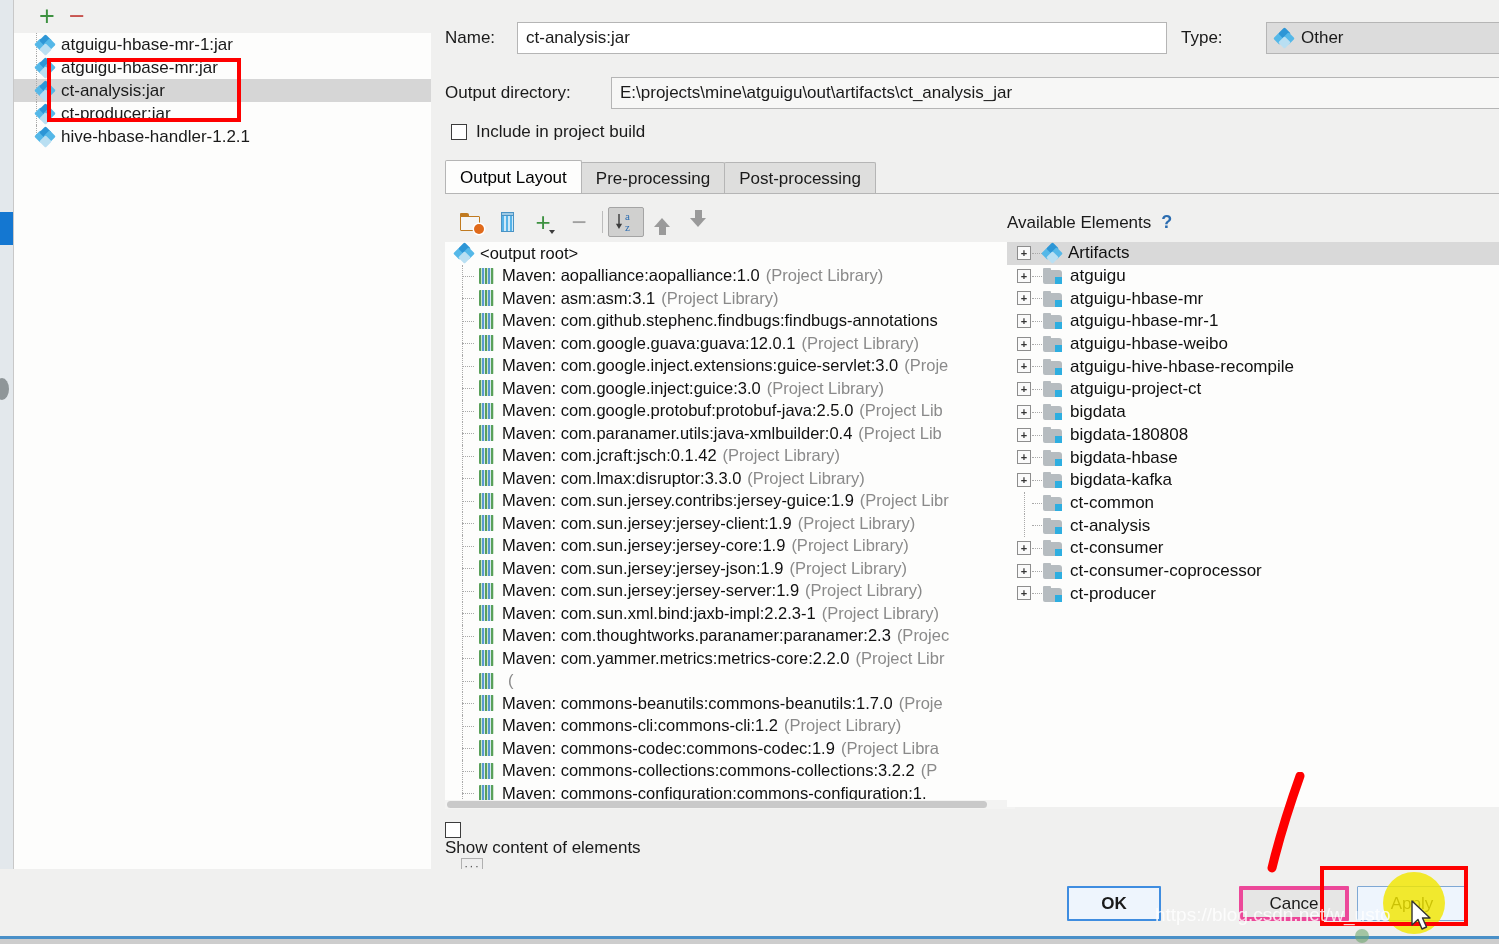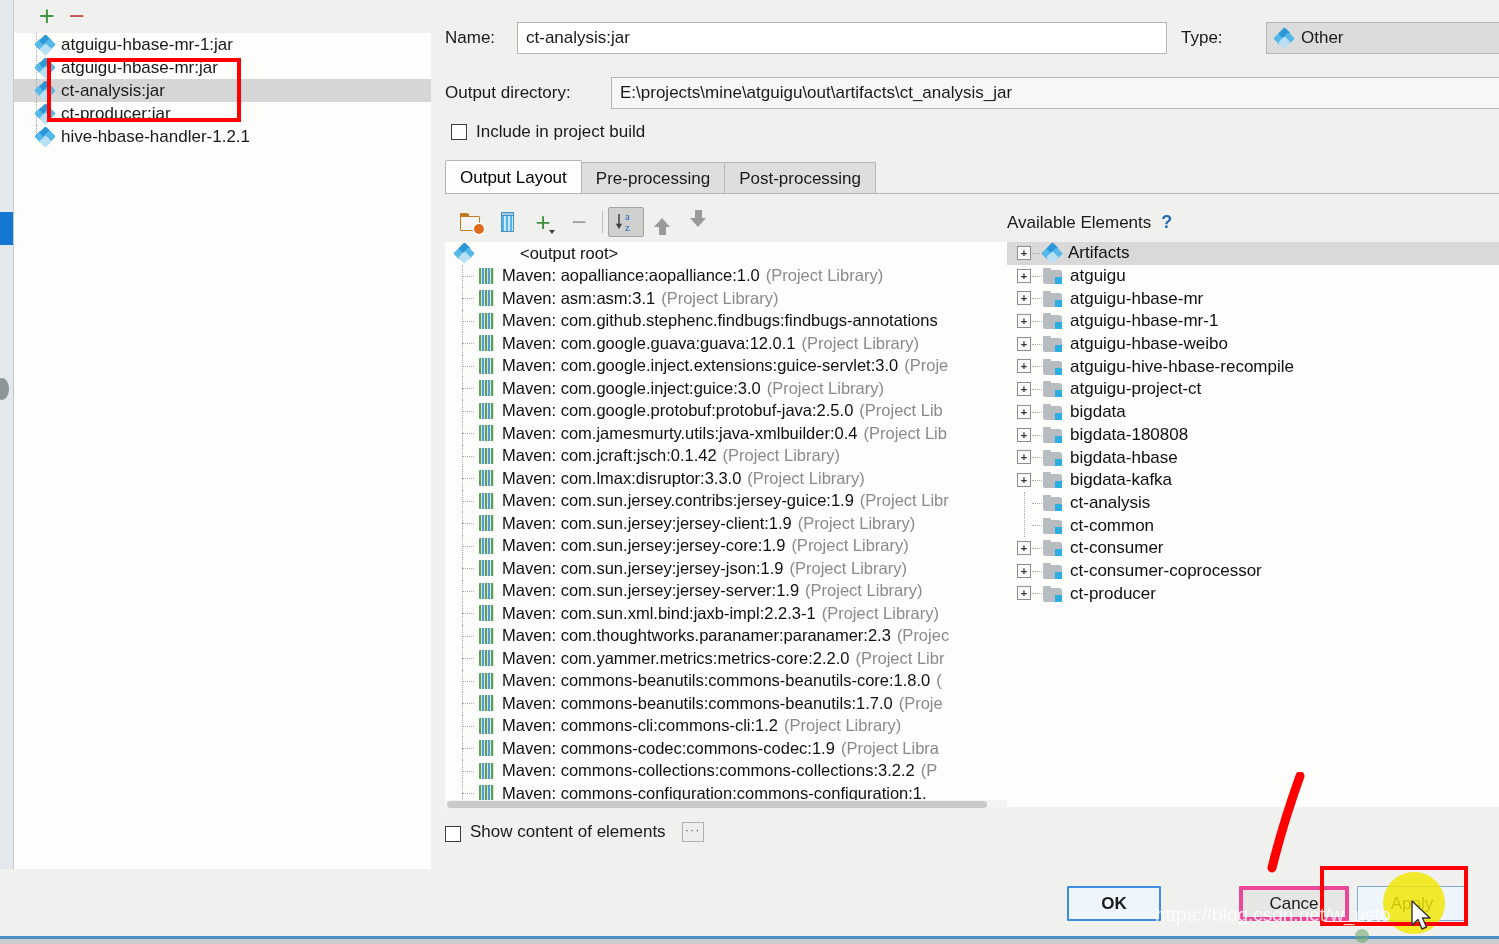--- a/index.html
+++ b/index.html
@@ -214,21 +214,21 @@
 
   
   .ol-wrap {
     position: absolute; left: 14px; top: 242px; width: 570px; height: 565px;
     background: #fdfdfc; overflow: hidden;
   }
   .ol-row {
     position: relative; height: 22.5px; display: flex; align-items: center;
     padding-left: 34px; font-size: 16.5px; color: #101010; white-space: nowrap;
   }
-  .ol-row.root { padding-left: 10px; gap: 40px; }
+  .ol-row.root { padding-left: 10px; }
   .ol-row .guide {
     position: absolute; left: 17px; top: 0; width: 16px; height: 22.5px;
   }
   .ol-row .guide:before {
     content: ""; position: absolute; left: 0; top: 11px; width: 12px;
     border-top: 1px dotted #a9a9a9;
   }
   .ol-row .guide:after {
     content: ""; position: absolute; left: 0; top: 0; height: 22.5px;
     border-left: 1px dotted #a9a9a9;
@@ -290,21 +290,21 @@
     background: #b6bcc0; border-radius: 1px 1px 0 0;
   }
   .mod-icon .sq {
     position: absolute; right: 0px; bottom: 0px; width: 7px; height: 7px;
     background: #2eaee0;
   }
 
   
   .showcontent {
     position: absolute; left: 14px; top: 822px;
-    display: flex; align-items: flex-end; font-size: 17px; color: #1a1a1a;
+    display: flex; align-items: flex-start; font-size: 17px; color: #1a1a1a; flex-direction: column;
   }
   .ellipsis-btn {
     width: 22px; height: 20px; margin-left: 16px; background: #eeeeee;
     border: 1px solid #b0b0b0; display: flex; align-items: center;
     justify-content: center; font-size: 13px; color: #5a5a5a; letter-spacing: 1px;
     padding-bottom: 5px;
   }
 
   
   .footer {
@@ -545,21 +545,21 @@
           </div>
           <div class="ol-row">
             <span class="guide"></span>
             <span class="lib-icon"></span>
             <span class="lib-name">Maven: com.google.protobuf:protobuf-java:2.5.0</span>
             <span class="lib-scope">(Project Lib</span>
           </div>
           <div class="ol-row">
             <span class="guide"></span>
             <span class="lib-icon"></span>
-            <span class="lib-name">Maven: com.jamesmurty.utils:java-xmlbuilder:0.4</span>
+            <span class="lib-name">Maven: com.paranamer.utils:java-xmlbuilder:0.4</span>
             <span class="lib-scope">(Project Lib</span>
           </div>
           <div class="ol-row">
             <span class="guide"></span>
             <span class="lib-icon"></span>
             <span class="lib-name">Maven: com.jcraft:jsch:0.1.42</span>
             <span class="lib-scope">(Project Library)</span>
           </div>
           <div class="ol-row">
             <span class="guide"></span>
@@ -611,21 +611,20 @@
           </div>
           <div class="ol-row">
             <span class="guide"></span>
             <span class="lib-icon"></span>
             <span class="lib-name">Maven: com.yammer.metrics:metrics-core:2.2.0</span>
             <span class="lib-scope">(Project Libr</span>
           </div>
           <div class="ol-row">
             <span class="guide"></span>
             <span class="lib-icon"></span>
-            <span class="lib-name">Maven: commons-beanutils:commons-beanutils-core:1.8.0</span>
             <span class="lib-scope">(</span>
           </div>
           <div class="ol-row">
             <span class="guide"></span>
             <span class="lib-icon"></span>
             <span class="lib-name">Maven: commons-beanutils:commons-beanutils:1.7.0</span>
             <span class="lib-scope">(Proje</span>
           </div>
           <div class="ol-row">
             <span class="guide"></span>
@@ -773,31 +772,31 @@
           <span>bigdata-kafka</span>
         </div>
         <div class="ae-row">
           <span class="vline"></span>
           <span class="gdots"></span>
           <span class="mod-icon">
             <span class="tab2"></span>
             <span class="base"></span>
             <span class="sq"></span>
           </span>
+          <span>ct-common</span>
+        </div>
+        <div class="ae-row">
+          <span class="vline"></span>
+          <span class="gdots"></span>
+          <span class="mod-icon">
+            <span class="tab2"></span>
+            <span class="base"></span>
+            <span class="sq"></span>
+          </span>
           <span>ct-analysis</span>
-        </div>
-        <div class="ae-row">
-          <span class="vline"></span>
-          <span class="gdots"></span>
-          <span class="mod-icon">
-            <span class="tab2"></span>
-            <span class="base"></span>
-            <span class="sq"></span>
-          </span>
-          <span>ct-common</span>
         </div>
         <div class="ae-row">
           <span class="expander">+</span>
           <span class="gdots"></span>
           <span class="mod-icon">
             <span class="tab2"></span>
             <span class="base"></span>
             <span class="sq"></span>
           </span>
           <span>ct-consumer</span>

